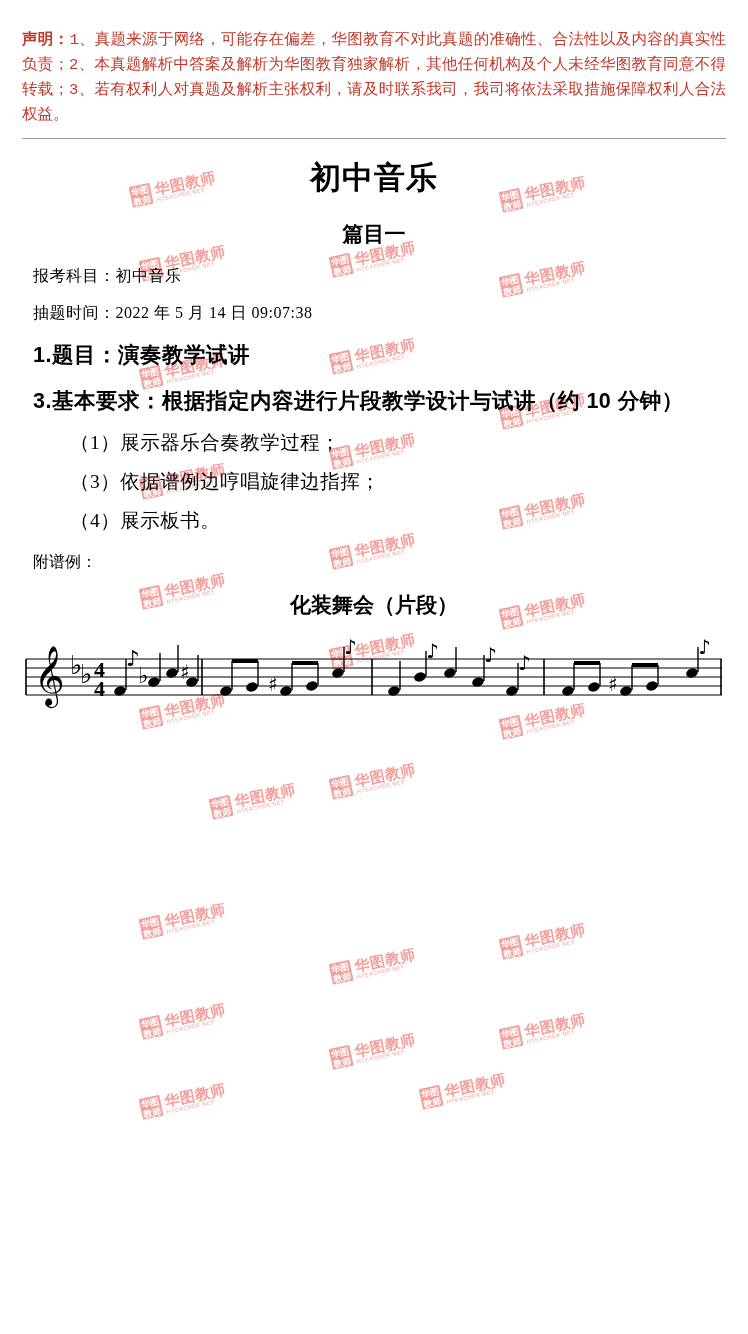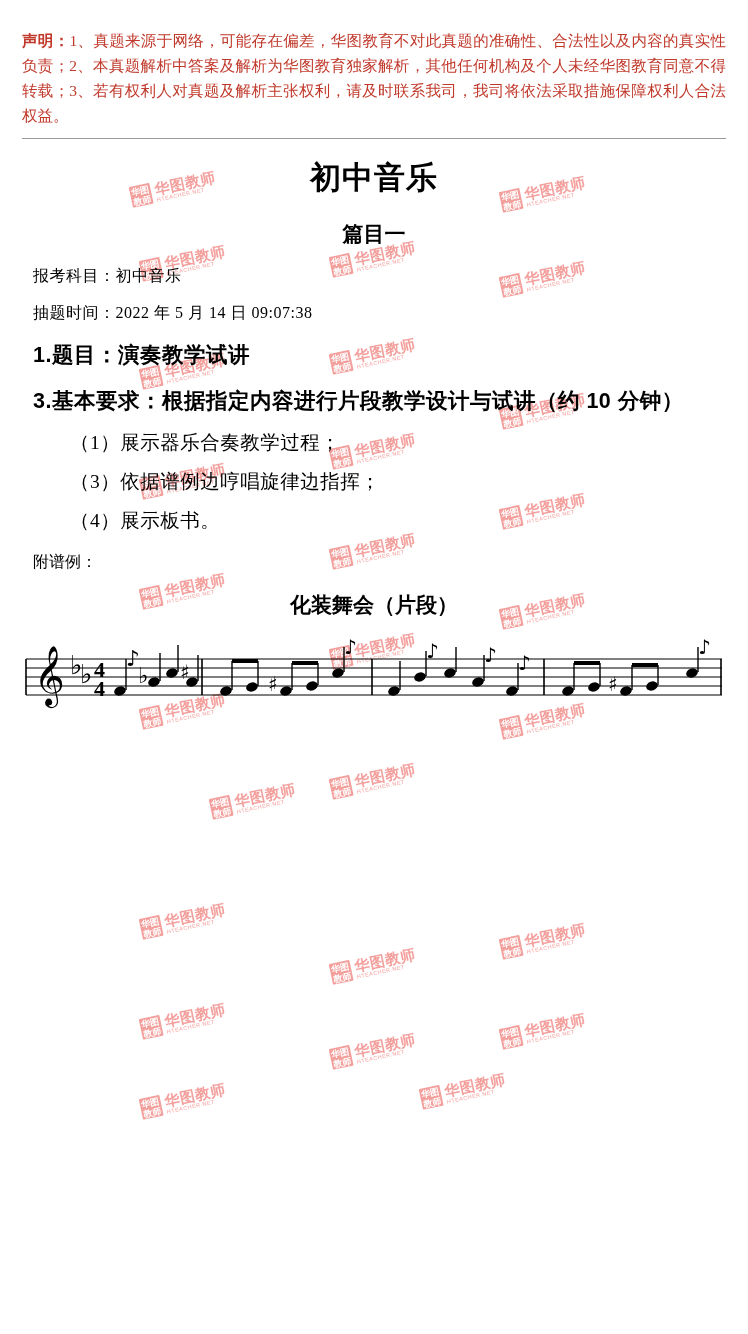--- a/index.html
+++ b/index.html
@@ -73,21 +73,21 @@
     position: relative;
     z-index: 10;
   }
 
   #disclaimer {
     margin: 28px 22px 0 22px;
     font-size: 15.5px;
     line-height: 1.62;
     color: #c0392b;
     text-align: justify;
-    font-family: Liberation Serif, serif;
+    font-family: Liberation Mono, monospace;
     text-indent: 0;
   }
   #disclaimer .lead {
     font-weight: bold;
   }
   #rule {
     margin: 10px 22px 0 22px;
     border: none;
     border-top: 1px solid #9a9a9a;
     height: 0;

